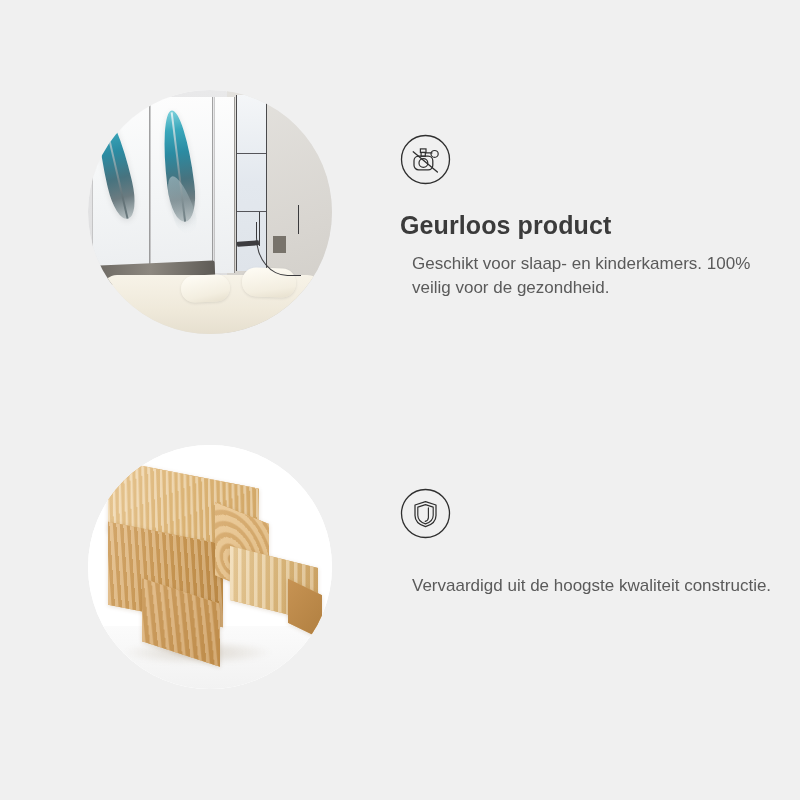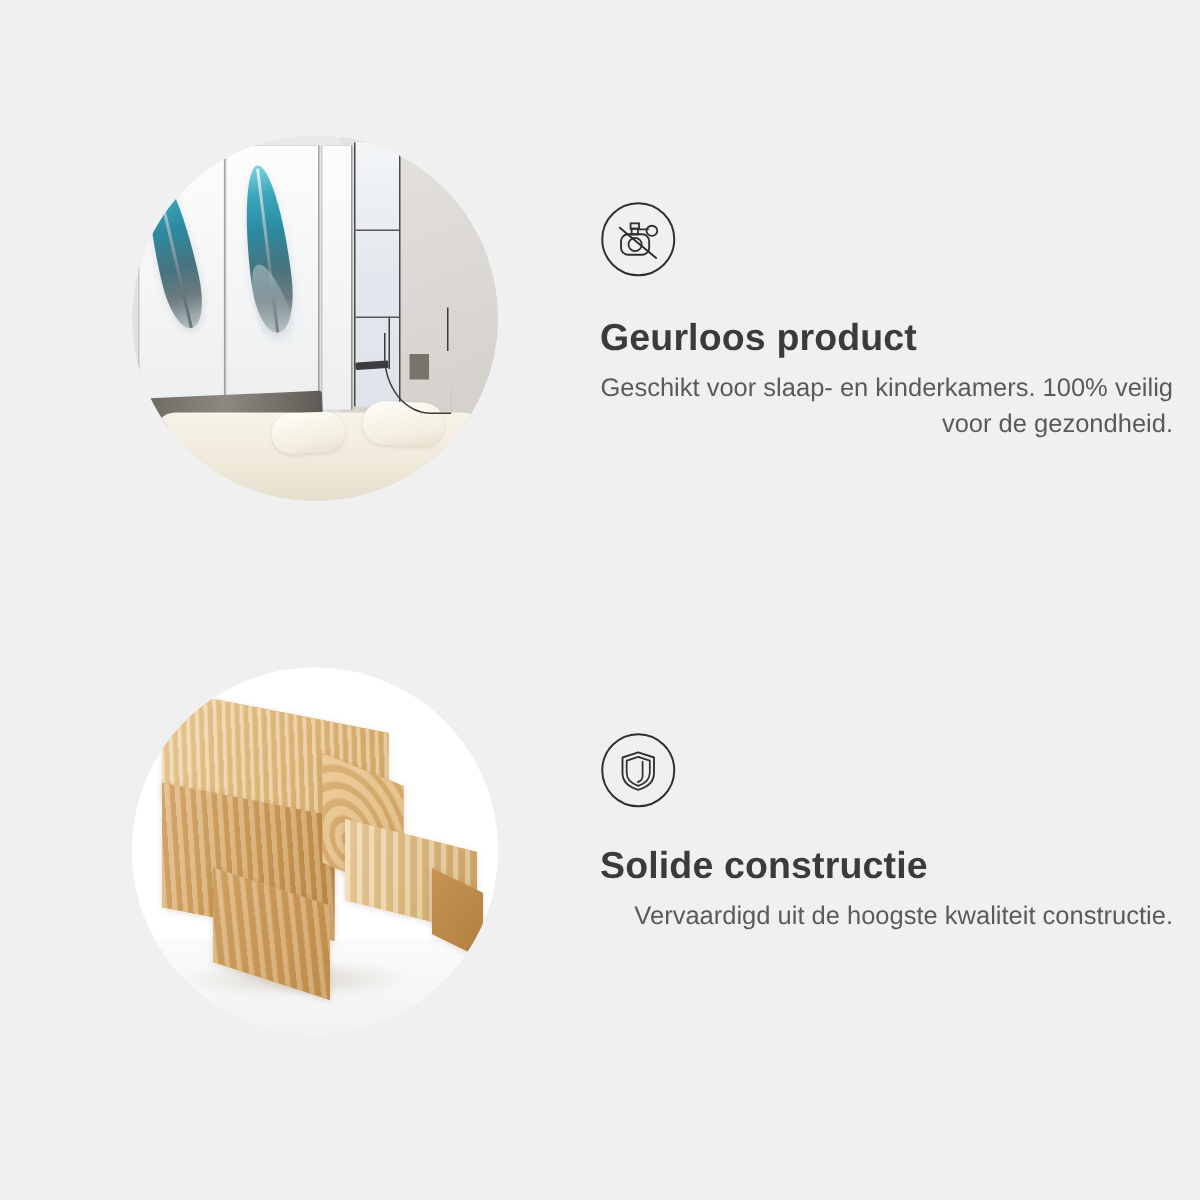--- a/index.html
+++ b/index.html
@@ -351,27 +351,26 @@
 
   .title {
     margin: 0 0 7px 0;
     font-size: 25px;
     font-weight: 600;
     line-height: 30px;
     letter-spacing: .1px;
     color: #3b3b3b;
   }
   .desc {
-    margin: 0;
+    margin: 12px;
     font-size: 17px;
     font-weight: 400;
     line-height: 24px;
     color: #5a5a5a;
     max-width: 382px;
-    text-align: right;
   }
 </style>
 </head>
 <body>
 
 <div class="features">
 
   <section class="feature feature--first">
 
     <div class="media">
@@ -461,20 +460,19 @@
                    C19.7 36.9 15.0 33.4 15.0 27.4 V17.0 Z" fill="none" stroke="#2f2f2f" stroke-width="1.25" stroke-linejoin="round"></path>
 
           <path d="M25.5 16.6 L33.2 19.1 V27.2 C33.2 31.8 29.7 34.5 25.5 35.9
                    C21.3 34.5 17.8 31.8 17.8 27.2 V19.1 Z" fill="none" stroke="#2f2f2f" stroke-width="1.15" stroke-linejoin="round"></path>
 
           <path d="M28.4 19.9 V29.4 C28.4 31.6 27.0 32.8 25.2 33.4" fill="none" stroke="#2f2f2f" stroke-width="1.15" stroke-linecap="round"></path>
         </svg>
       </div>
 
       <div class="text-block">
-        <h2 class="title">Solide constructie</h2>
         <p class="desc">Vervaardigd uit de hoogste kwaliteit constructie.</p>
       </div>
 
     </div>
   </section>
 
 </div>
 
 </body></html>

